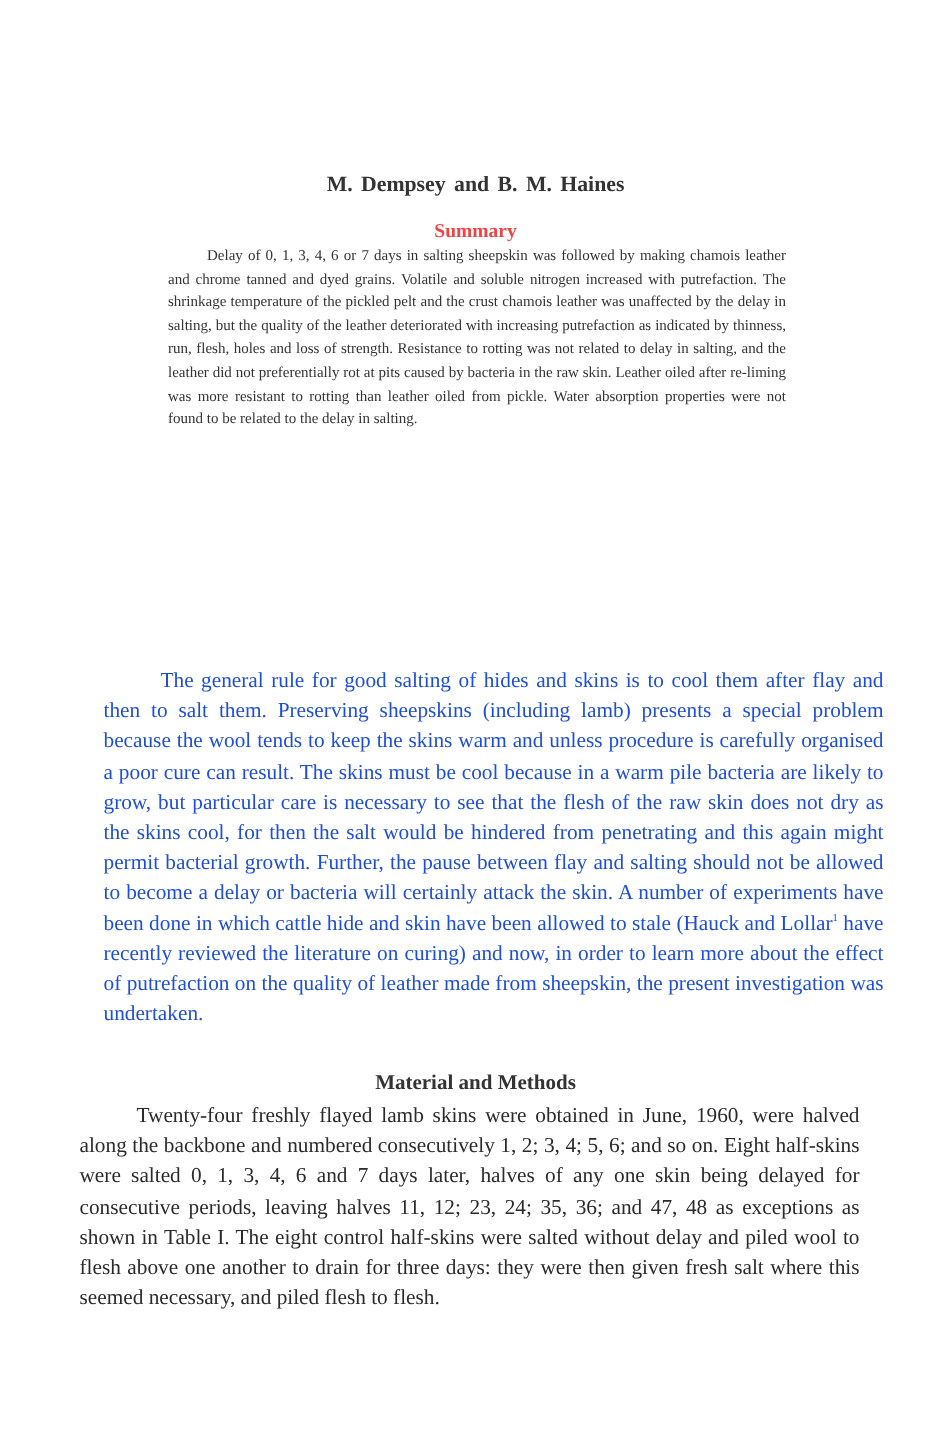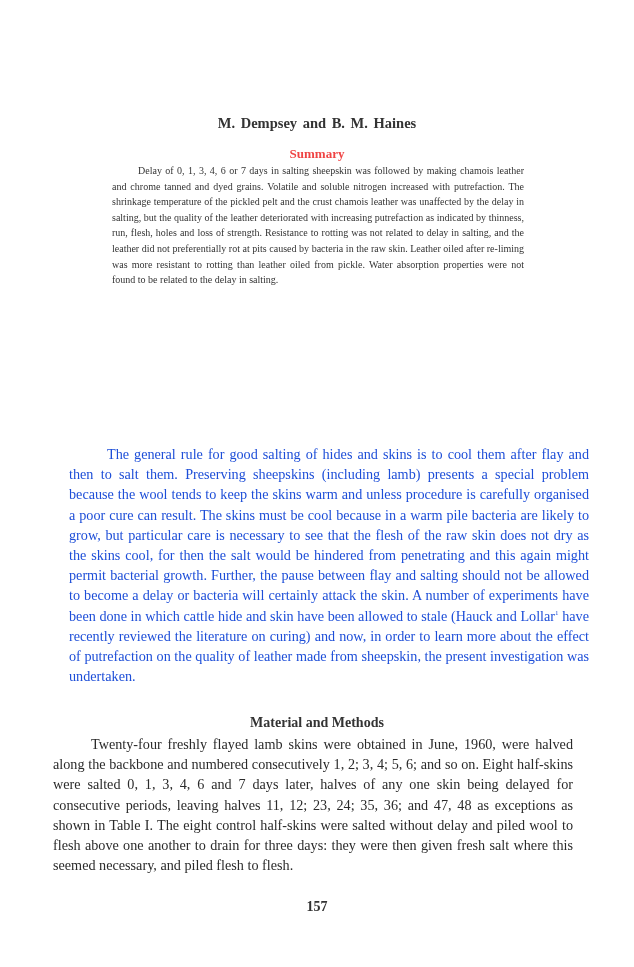--- a/index.html
+++ b/index.html
@@ -66,15 +66,14 @@
   <div class="body">
     <p><span>The general rule for good salting of hides and skins is to cool them after flay and then to salt them. Preserving sheepskins (including lamb) presents a special problem because the wool tends to keep the skins warm and unless procedure is carefully organised a poor cure can result. The skins must be cool because in a warm pile bacteria are likely to grow, but particular care is necessary to see that the flesh of the raw skin does not dry as the skins cool, for then the salt would be hindered from penetrating and this again might permit bacterial growth. Further, the pause between flay and salting should not be allowed to become a delay or bacteria will certainly attack the skin. A number of experiments have been done in which cattle hide and skin have been allowed to stale (Hauck and Lollar</span><sup>1</sup><span> have recently reviewed the literature on curing) and now, in order to learn more about the effect of putrefaction on the quality of leather made from sheepskin, the present investigation was undertaken.</span></p>
   </div>
 
   <div class="section-heading">Material and Methods</div>
 
   <div class="methods">
     <p>Twenty-four freshly flayed lamb skins were obtained in June, 1960, were halved along the backbone and numbered consecutively 1, 2; 3, 4; 5, 6; and so on. Eight half-skins were salted 0, 1, 3, 4, 6 and 7 days later, halves of any one skin being delayed for consecutive periods, leaving halves 11, 12; 23, 24; 35, 36; and 47, 48 as exceptions as shown in Table I. The eight control half-skins were salted without delay and piled wool to flesh above one another to drain for three days: they were then given fresh salt where this seemed necessary, and piled flesh to flesh.</p>
   </div>
 
-  <div class="page-number">157</div>
 
 </div>
 
 </body></html>

